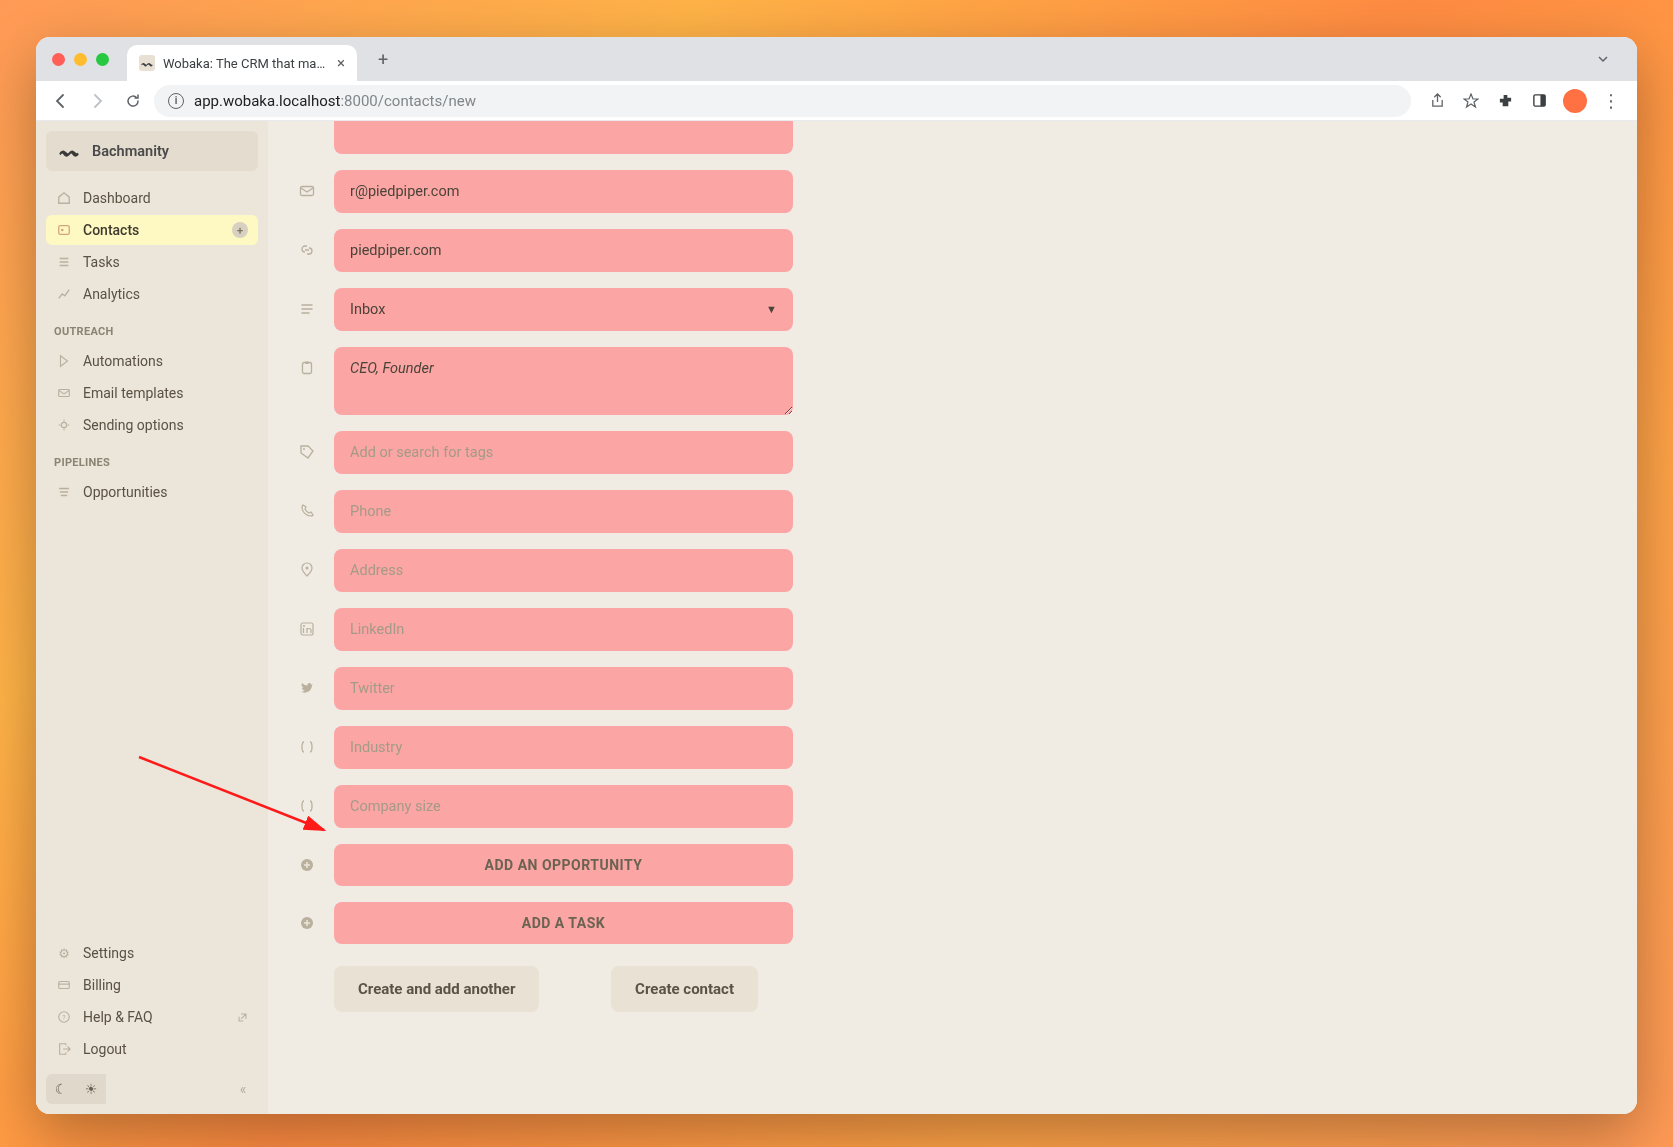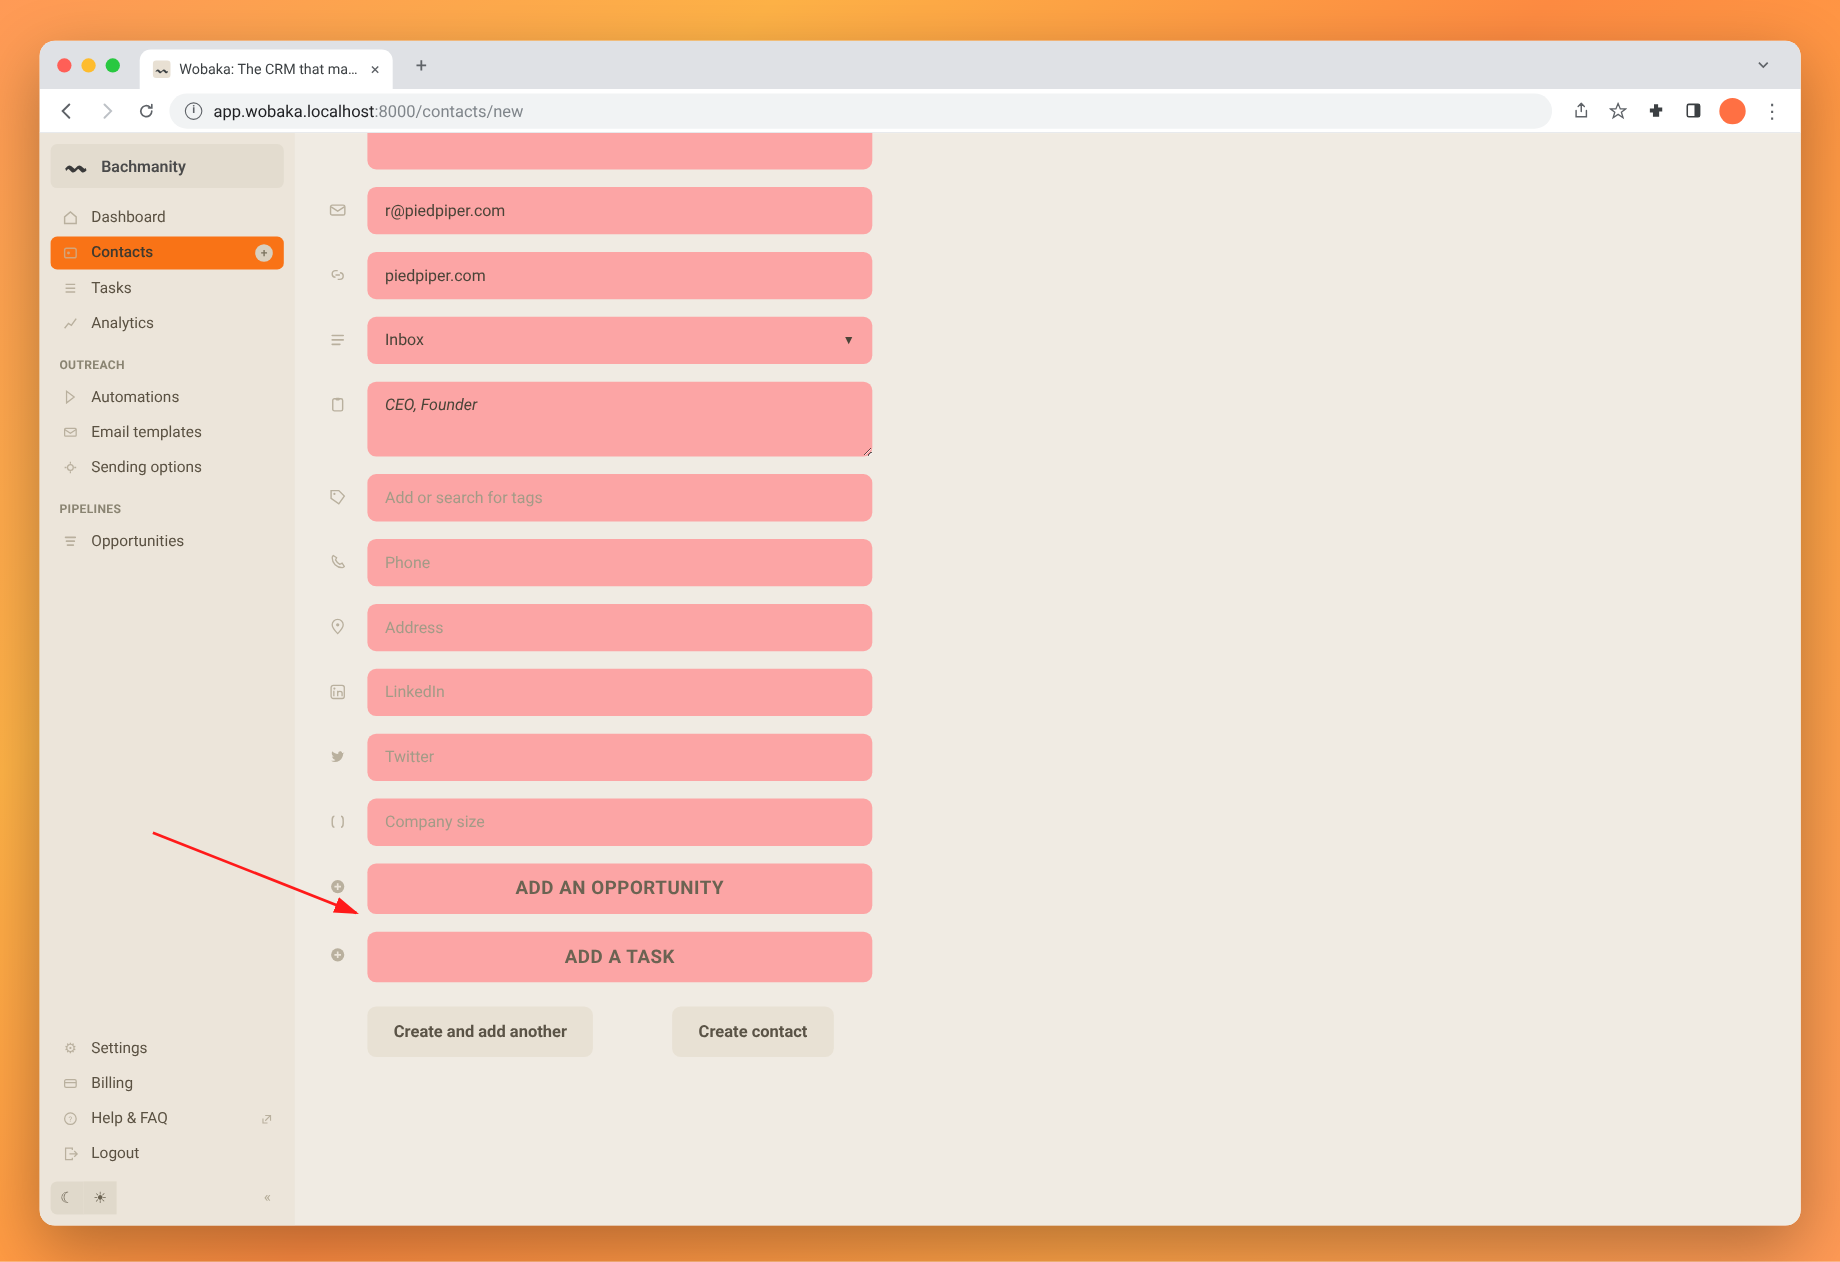--- a/index.html
+++ b/index.html
@@ -80,21 +80,21 @@
     display:flex; align-items:center; padding:0 14px; gap:14px;
     color:#4a4a4a; font-weight:600; font-size:14.5px; margin-bottom:12px;
   }
   .workspace-logo{ font-size:18px; color:#3a3a3a; font-weight:900;}
   .nav{ display:flex; flex-direction:column; gap:2px;}
   .nav-section-label{ font-size:11px; font-weight:700; color:#8a8472; letter-spacing:0.3px; padding:14px 8px 6px;}
   .nav-item{
     height:30px; display:flex; align-items:center; padding:0 10px; gap:11px;
     font-size:14px; color:#5a5142; border-radius:6px; cursor:pointer;
   }
-  .nav-item.active{ background:#f97316; color:#3f3a2f; font-weight:500;}
+  .nav-item.active{ background:#fef9c3; color:#3f3a2f; font-weight:500;}
   .nav-item .nav-icon{ width:16px; display:flex; justify-content:center; color:#b9b09e; font-size:13px;}
   .nav-item.active .nav-icon{ color:#d4a57a;}
   .nav-item .badge{ margin-left:auto; width:16px;height:16px; background:#d8d0c0; border-radius:50%; display:flex;align-items:center;justify-content:center; font-size:11px; color:#7a735f;}
   .nav-item .ext{ margin-left:auto; color:#b9b09e; font-size:12px;}
 
   .sidebar-bottom{ margin-top:auto; }
   .theme-toggle{ display:flex; gap:0; margin-top:10px; align-items:center; }
   .theme-btn{ width:30px; height:30px; background:#e0d9cb; display:flex;align-items:center;justify-content:center; font-size:14px; cursor:pointer; color:#6b6352;}
   .theme-btn:first-child{ border-radius:6px 0 0 6px;}
   .theme-btn:last-child{ border-radius:0 6px 6px 0; background:#d7cfbe;}
@@ -106,21 +106,21 @@
   .row-icon{ width:18px; height:18px; margin-top:12px; color:#b9b09e; display:flex; align-items:center; justify-content:center; font-size:14px; flex-shrink:0;}
   .fld, .fld-ta, .fld-sel, .fld-btn{
     flex:1; background:#fca5a5; border:none; border-radius:8px;
     padding: 13px 16px; font-size:14.5px; color:#4a4438;
     font-family:inherit;
   }
   .fld::placeholder, .fld-ta::placeholder{ color:#a39b87; }
   .fld-ta{ resize:vertical; min-height:68px;font-style:italic; }
   .fld-sel{ display:flex; align-items:center; justify-content:space-between; cursor:pointer;text-align:right;}
   .fld-sel .caret{ color:#4a4438; font-size:11px;}
-  .fld-btn{ text-align:center; font-size:17px; font-weight:700; letter-spacing:0.5px; color:#6b6352; cursor:pointer;}
+  .fld-btn{ text-align:center; font-size:14px; font-weight:700; letter-spacing:0.5px; color:#6b6352; cursor:pointer;}
 
   .actions{ display:flex; gap:0; margin-top:6px; padding-left:36px; width:460px; justify-content:space-between;align-items:flex-end;}
   .action-btn{ background:#e8e1d4; border:none; border-radius:8px; padding:14px 24px; font-size:15px; font-weight:700; color:#5a5346; cursor:pointer; font-family:inherit;}
 
   .annotation-arrow{
     position:absolute;
     left: 98px; top: 715px;
     width: 200px; height: 100px;
     pointer-events:none;
     z-index: 50;
@@ -426,20 +426,28 @@
 
         <div class="row">
           <span class="row-icon">
             <svg width="16" height="16" viewBox="0 0 16 16">
                 <path d="M14 4 C13 4.5 12.5 4.5 12 4.5 C12 3 10 2.5 9 3.5 C8.5 4 8.5 5 8.5 5.5 C6 5.5 4 4 3 3 C2 5 3 7 4.5 8 C4 8 3 7.8 3 7.8 C3 9.5 4.5 10.5 6 10.8 C5 11.5 3.5 11.8 2 11.5 C4 13 7 13 9.5 11.5 C12 10 13 7 13 5 C13.5 4.7 14 4 14 4 Z" fill="currentColor"></path>
               </svg>
           </span>
           <input class="fld" placeholder="Twitter" style="">
         </div>
 
+        <div class="row">
+          <span class="row-icon">
+            <svg width="16" height="16" viewBox="0 0 16 16">
+                <path d="M5 3 C3 3 3 5 3 8 C3 11 3 13 5 13 M11 3 C13 3 13 5 13 8 C13 11 13 13 11 13" stroke="currentColor" stroke-width="1.3" fill="none"></path>
+              </svg>
+          </span>
+          <input class="fld" placeholder="Industry" style="">
+        </div>
 
         <div class="row">
           <span class="row-icon">
             <svg width="16" height="16" viewBox="0 0 16 16">
                 <path d="M5 3 C3 3 3 5 3 8 C3 11 3 13 5 13 M11 3 C13 3 13 5 13 8 C13 11 13 13 11 13" stroke="currentColor" stroke-width="1.3" fill="none"></path>
               </svg>
           </span>
           <input class="fld" placeholder="Company size" style="">
         </div>
 

